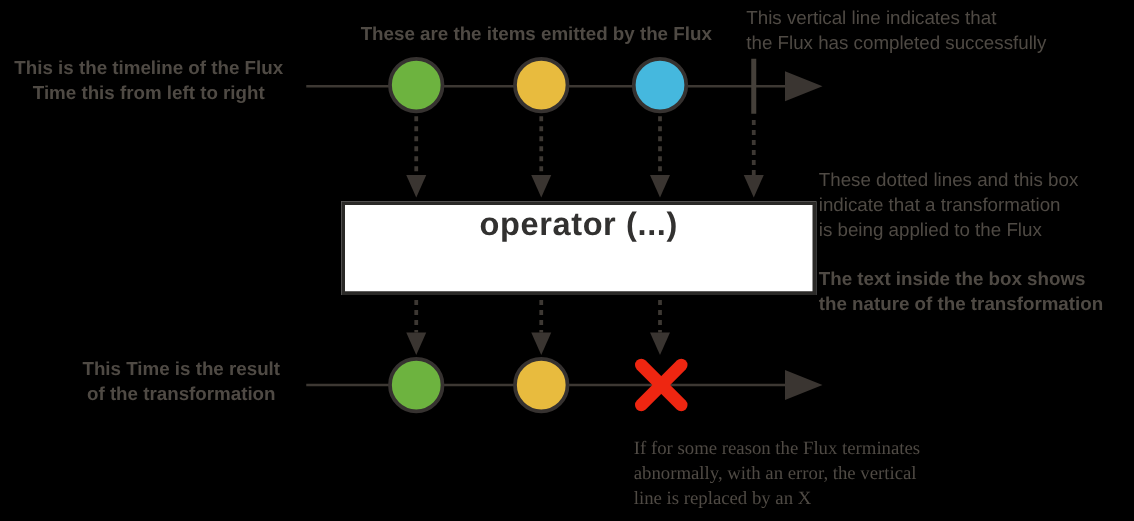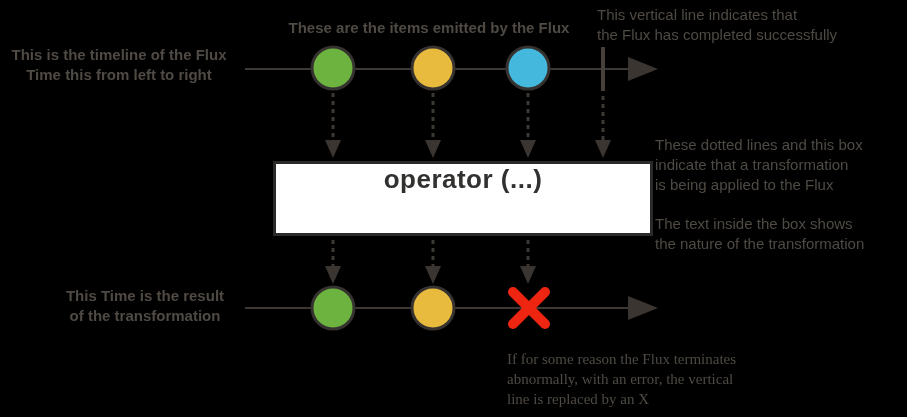--- a/index.html
+++ b/index.html
@@ -91,21 +91,21 @@
 
   <div class="note center" style="left:236px;top:18px;width:386px;">These are the items emitted by the Flux</div>
 
   <div class="note" style="left:597px;top:5px;width:290px;">This vertical line indicates that
 the Flux has completed successfully</div>
 
   <div class="note" style="left:655px;top:135px;width:250px;">These dotted lines and this box
 indicate that a transformation
 is being applied to the Flux</div>
 
-  <div class="note" style="left:655px;top:214px;width:250px;">The text inside the box shows
+  <div class="note" style="left:655px;top:214px;width:250px;font-weight:bold;">The text inside the box shows
 the nature of the transformation</div>
 
   <div class="note center" style="left:45px;top:286px;width:200px;">This Time is the result
 of the transformation</div>
 
   <div class="note" style="left:507px;top:349px;width:300px;font-family:Liberation Serif, serif;">If for some reason the Flux terminates
 abnormally, with an error, the vertical
 line is replaced by an X</div>
 
 </div>

